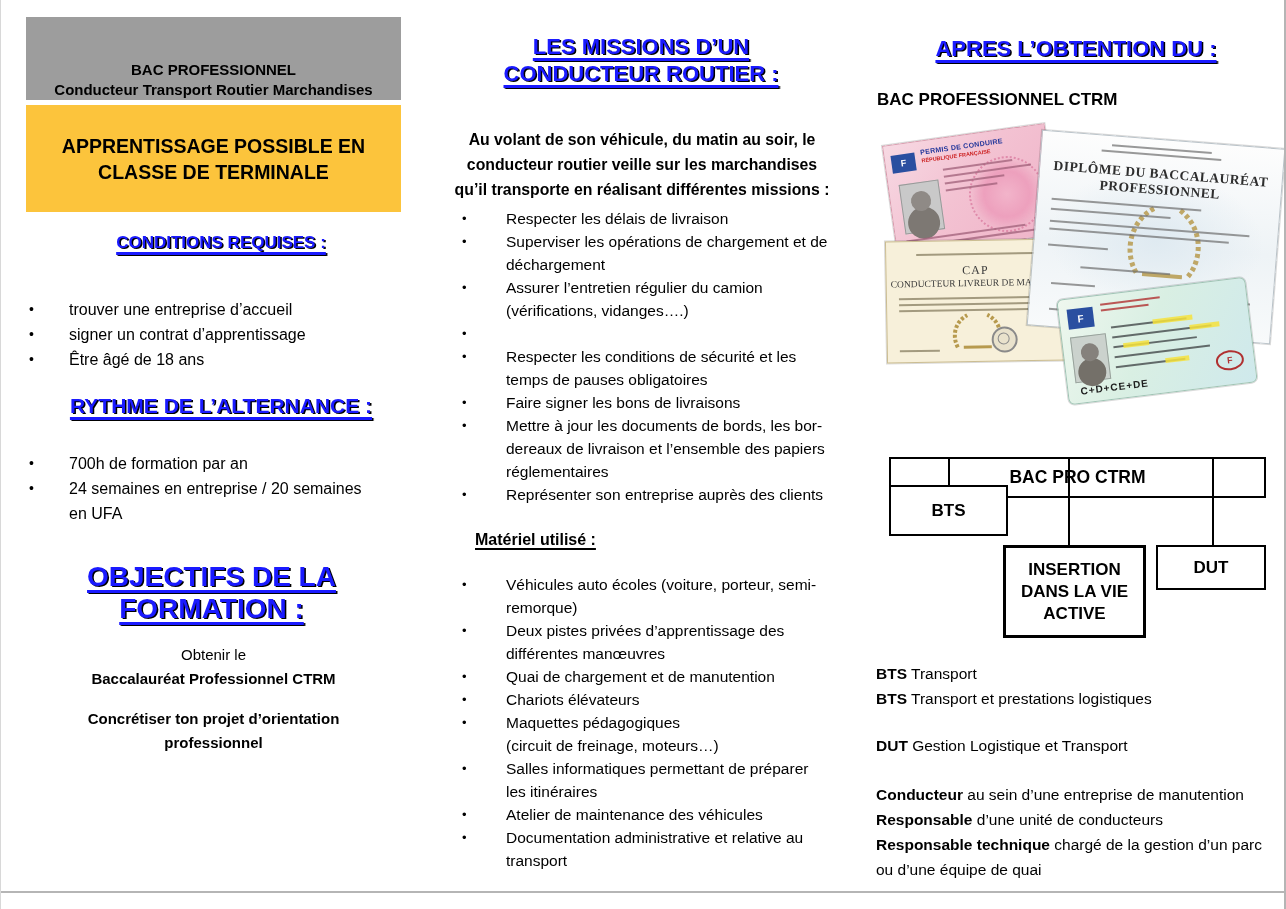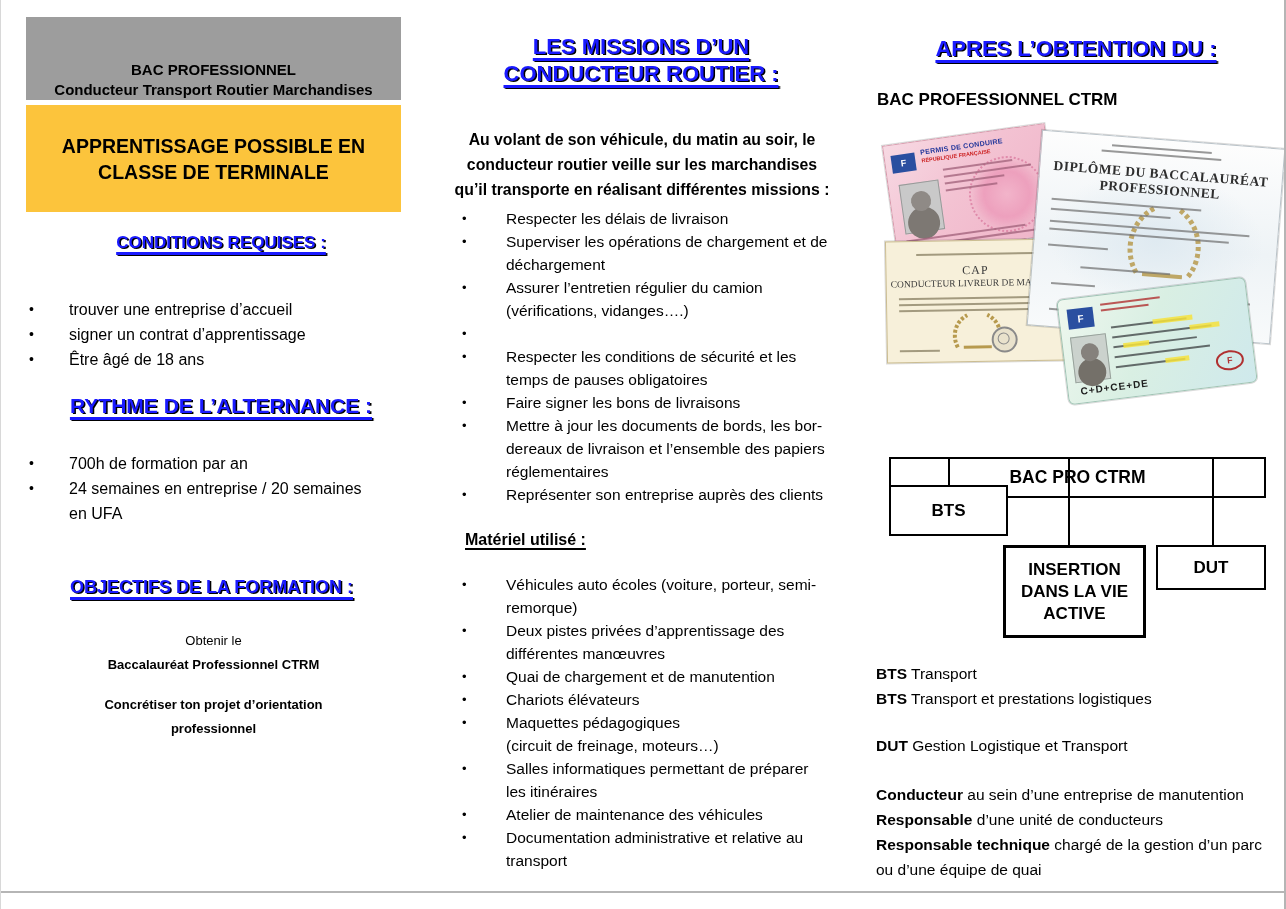--- a/index.html
+++ b/index.html
@@ -30,31 +30,31 @@
     left:25px; top:105px; width:375px; height:107px; background:var(--highlight_yellow,#fcc43c);
     display:flex; align-items:center; justify-content:center; text-align:center;
     font-weight:bold; font-size:19.5px; line-height:26px; padding:0 20px; box-sizing:border-box;
   }
   .h-conditions { left:25px; top:233px; width:390px; font-size:17px; }
   .list-conditions { left:25px; top:297px; width:385px; font-size:16px; line-height:25px; }
   .list-conditions .bullet { width:43px; padding-left:3px; box-sizing:border-box; font-size:14px; }
   .h-rythme { left:25px; top:394px; width:390px; font-size:21px; }
   .list-rythme { left:25px; top:451px; width:385px; font-size:16px; line-height:25px; }
   .list-rythme .bullet { width:43px; padding-left:3px; box-sizing:border-box; font-size:14px; }
-  .h-objectifs { left:13px; top:577px; width:395px; font-size:18px; }
-  .objectifs-text { left:25px; top:629px; width:375px; text-align:center; font-size:13px; line-height:24px; }
+  .h-objectifs { left:13px; top:561px; width:395px; font-size:28px; }
+  .objectifs-text { left:25px; top:643px; width:375px; text-align:center; font-size:15px; line-height:24px; }
   .objectifs-text .b { font-weight:bold; }
   .objectifs-text .gap { height:16px; }
 
   
   .h-missions { left:445px; top:33px; width:390px; font-size:22px; line-height:27px; }
   .intro { left:445px; top:127px; width:392px; font-weight:bold; font-size:15.8px; line-height:25px; text-align:center; }
   .list-missions { left:445px; top:207px; width:392px; font-size:15.5px; line-height:23px; }
   .list-missions .bullet { width:60px; padding-left:16px; box-sizing:border-box; font-size:13px; }
-  .h-materiel { left:464px; top:531px; font-size:16px; font-weight:bold;
+  .h-materiel { left:474px; top:531px; font-size:16px; font-weight:bold;
     text-decoration:underline; text-decoration-thickness:2px; text-underline-offset:3px; }
   .list-materiel { left:445px; top:573px; width:392px; font-size:15.5px; line-height:23px; }
   .list-materiel .bullet { width:60px; padding-left:16px; box-sizing:border-box; font-size:13px; }
 
   
   .h-apres { left:875px; top:36px; width:400px; font-size:22px; }
   .sub-bacpro { left:876px; top:90px; width:400px; font-weight:bold; font-size:17px; }
 
   
   .collage { left:878px; top:126px; width:400px; height:276px; }

